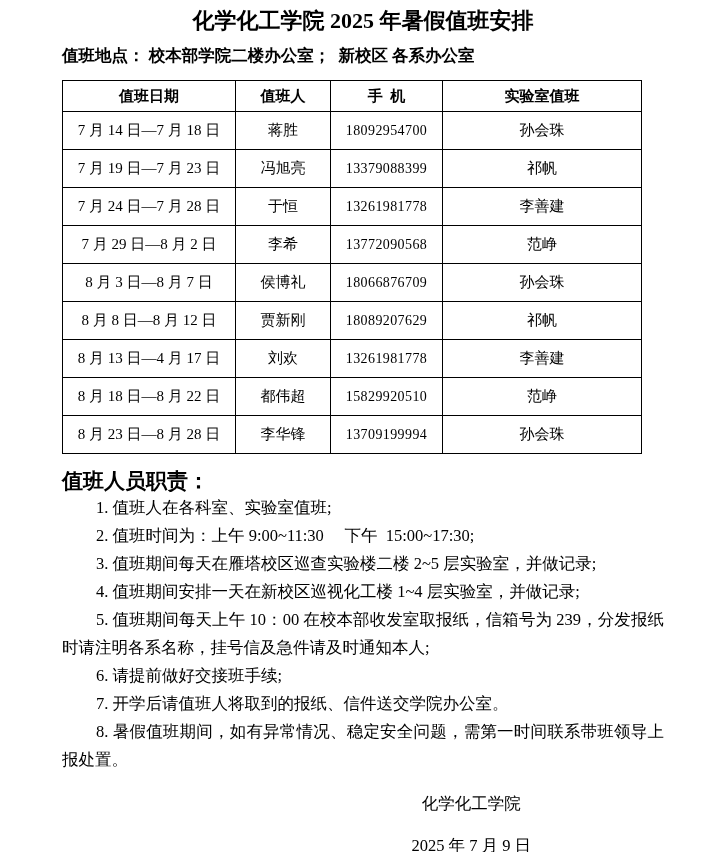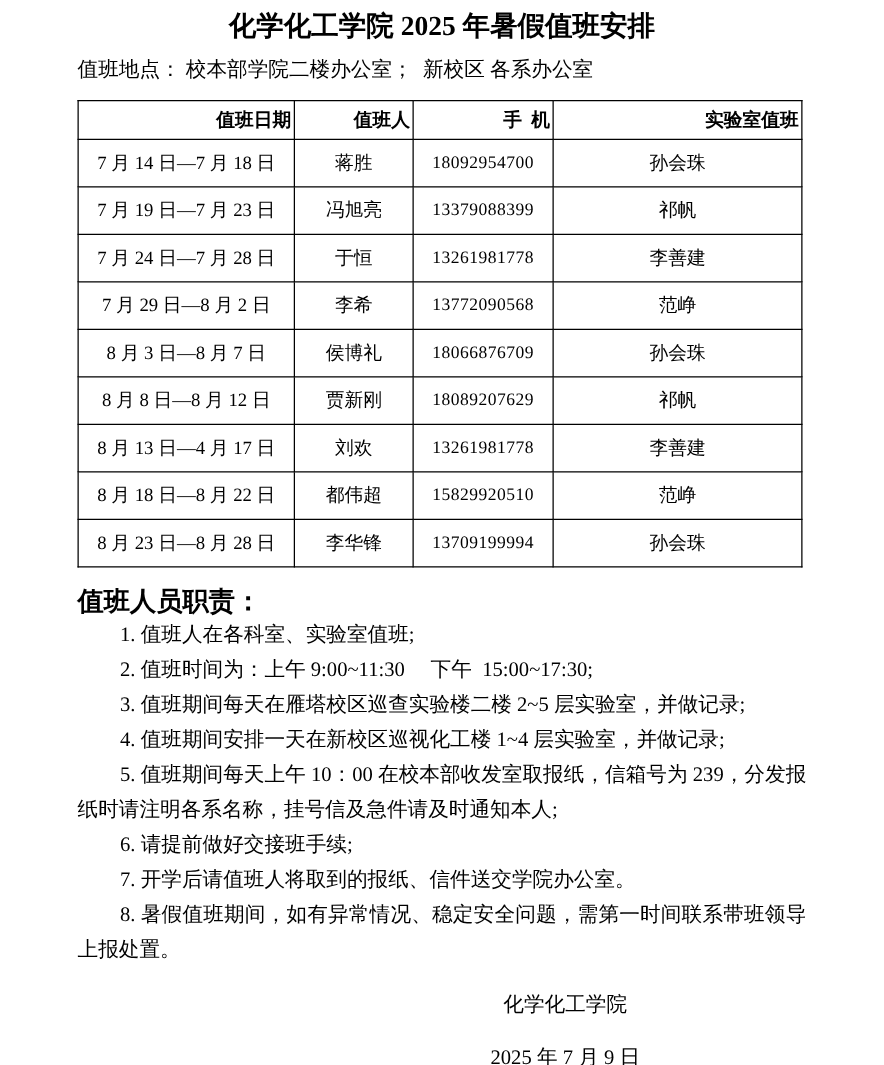--- a/index.html
+++ b/index.html
@@ -5,50 +5,49 @@
   * { box-sizing: border-box; }
   html, body { margin: 0; padding: 0; }
   body {
     width: 707px; height: 852px;
     background: #ffffff; color: #000;
     font-family: "Liberation Serif", "DejaVu Serif", serif;
     overflow: hidden;
   }
   .page {
     width: 707px; height: 852px;
-    padding: 5px 62px 0 62px;
+    padding: 5px 43px 0 62px;
     overflow: hidden;
   }
   .title {
     margin: 0;
     font-size: 22px; font-weight: bold;
     text-align: center; line-height: 32px;
     white-space: pre-wrap;
   }
   .location {
     margin: 8px 0 0 0;
-    font-size: 16.5px; font-weight: normal;
+    font-size: 16.5px; font-weight: bold;
     line-height: 22px; white-space: pre-wrap;
   }
   table.duty {
     border-collapse: collapse;
     table-layout: fixed;
     width: 579px;
     margin-top: 13px;
   }
   table.duty th, table.duty td {
     border: 1.4px solid #000;
     text-align: center; vertical-align: middle;
     padding: 0 2px;
     overflow: hidden;
   }
   table.duty th {
     height: 31px; font-size: 15px; font-weight: bold;
     white-space: pre;
-    text-align: right;
   }
   table.duty td { height: 38px; font-size: 15px; white-space: pre; }
   table.duty td.phone { font-size: 14px; letter-spacing: 0.4px; }
   .duties-heading {
     margin: 14px 0 0 0;
     font-size: 21px; font-weight: bold; line-height: 26px;
   }
   .duty-item {
     margin: 0;
     font-size: 16.5px; line-height: 28px;

